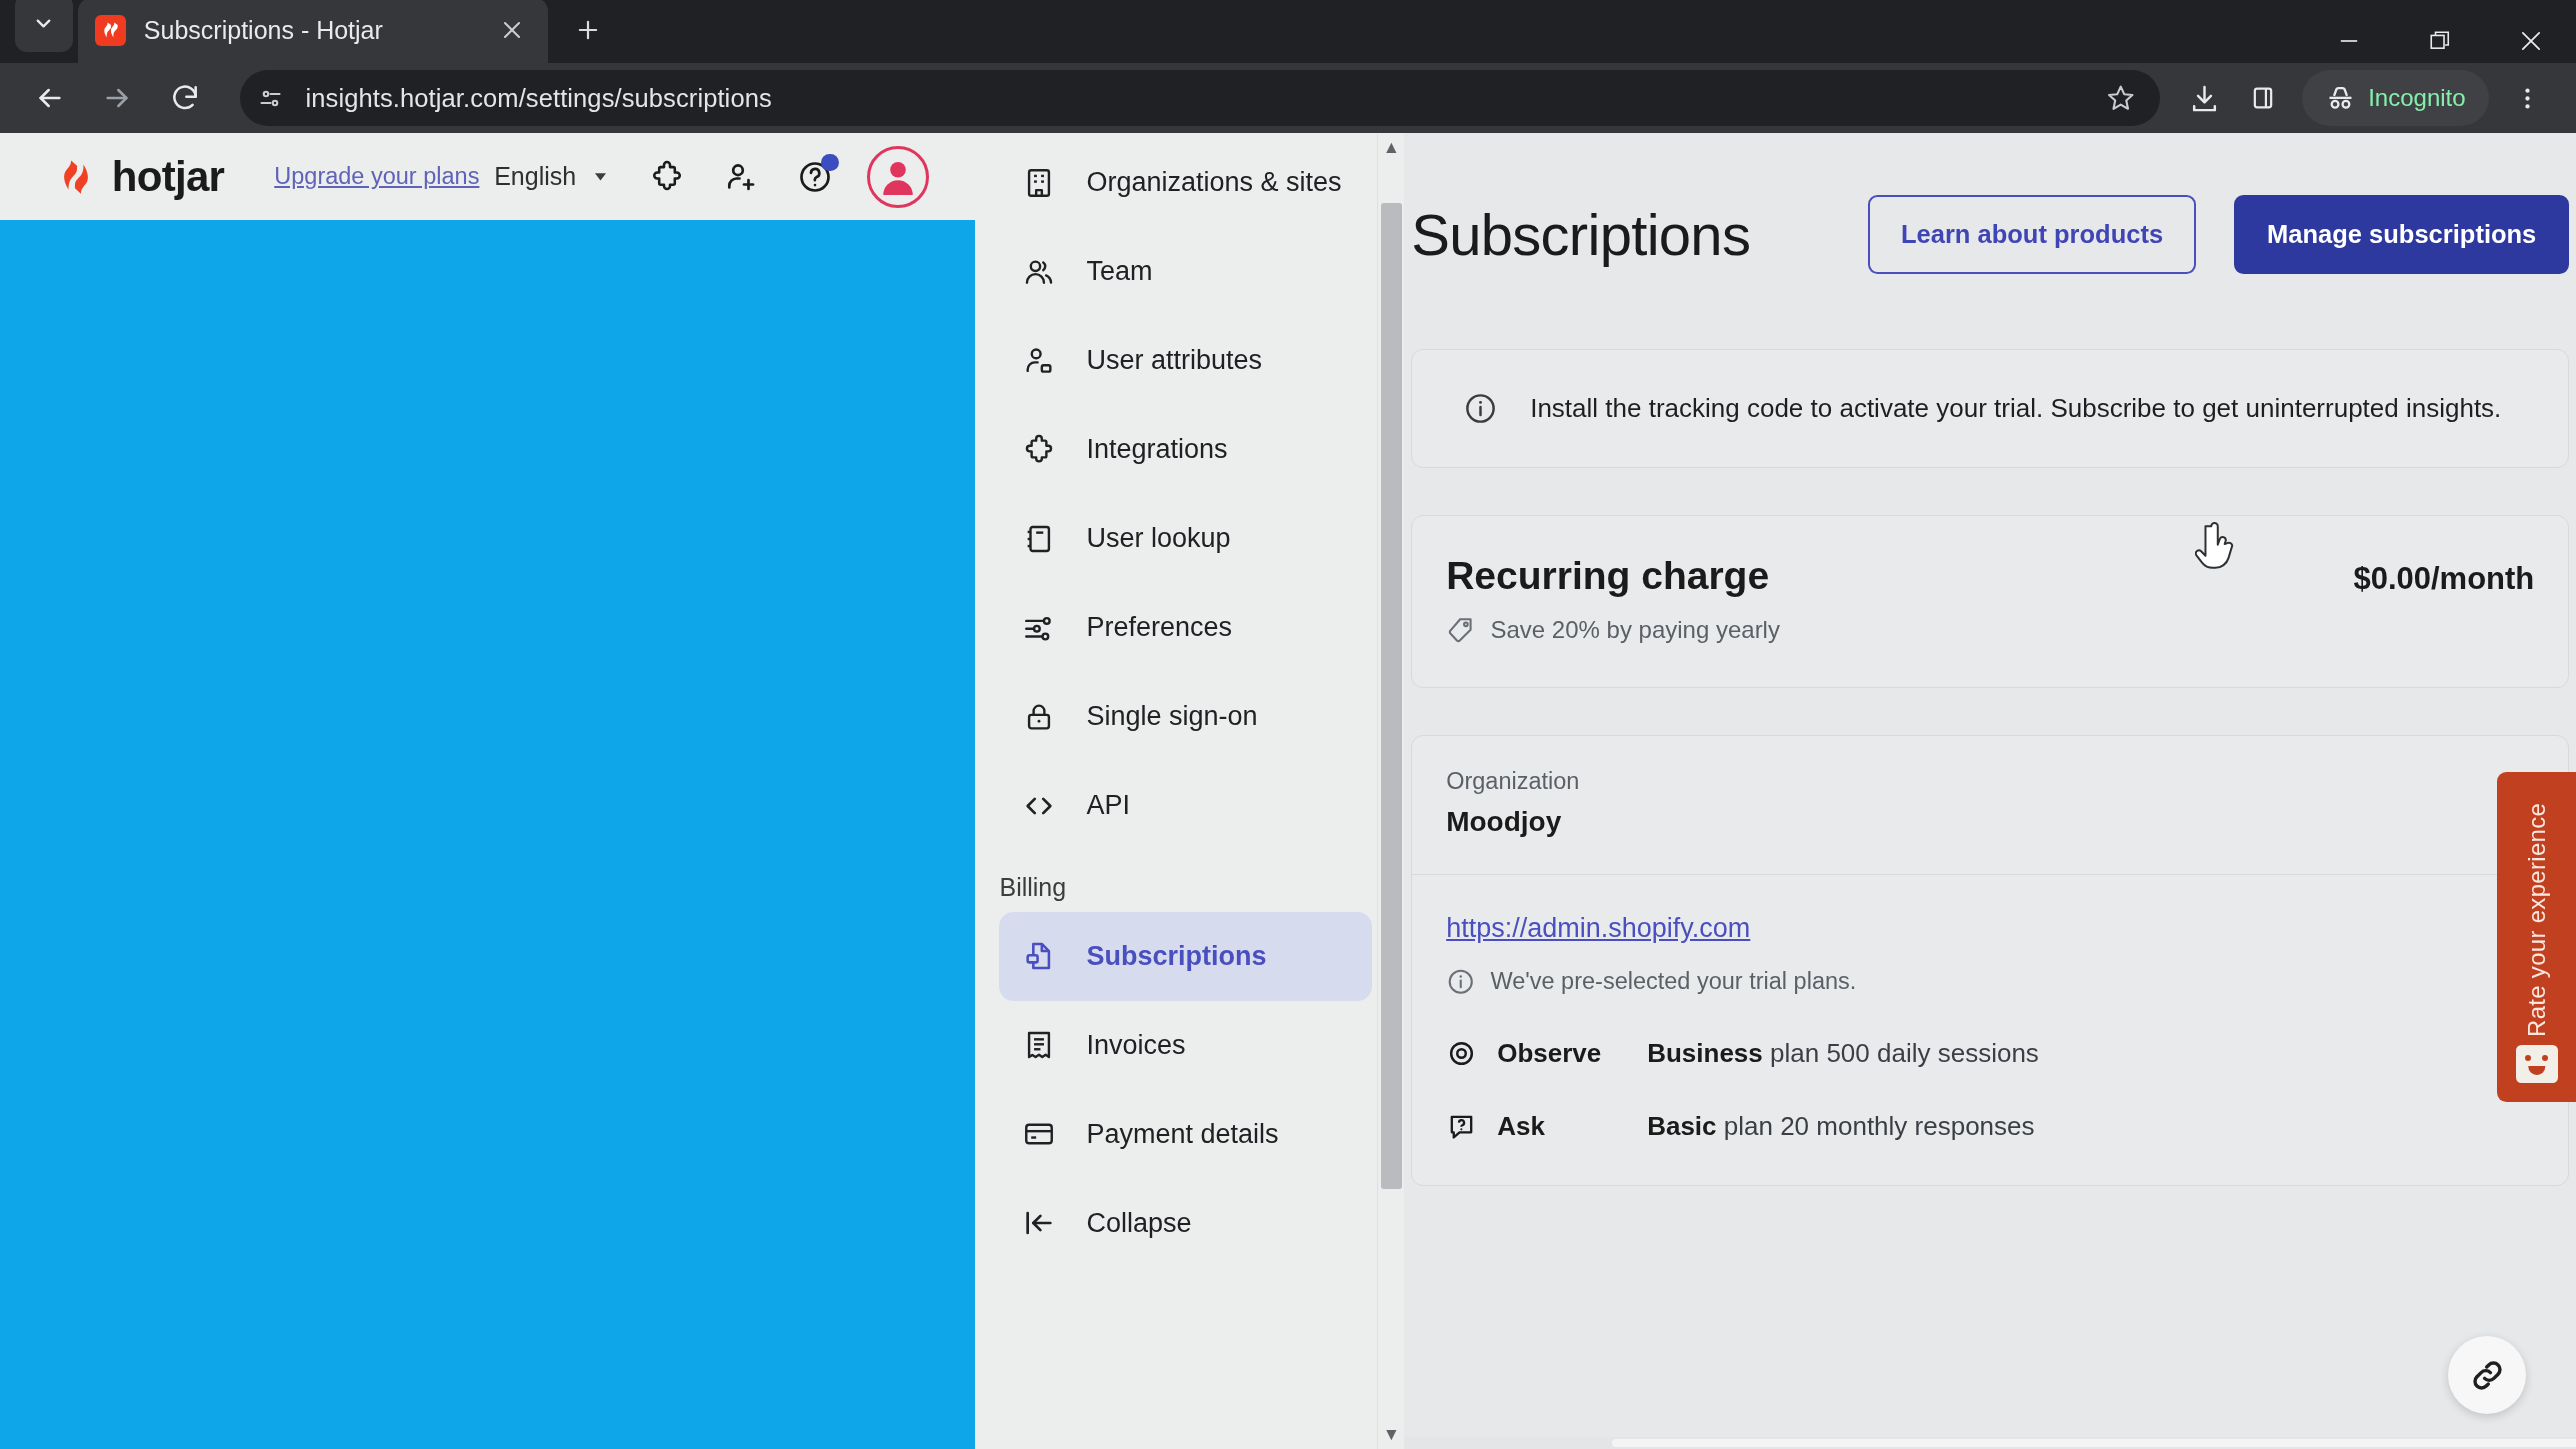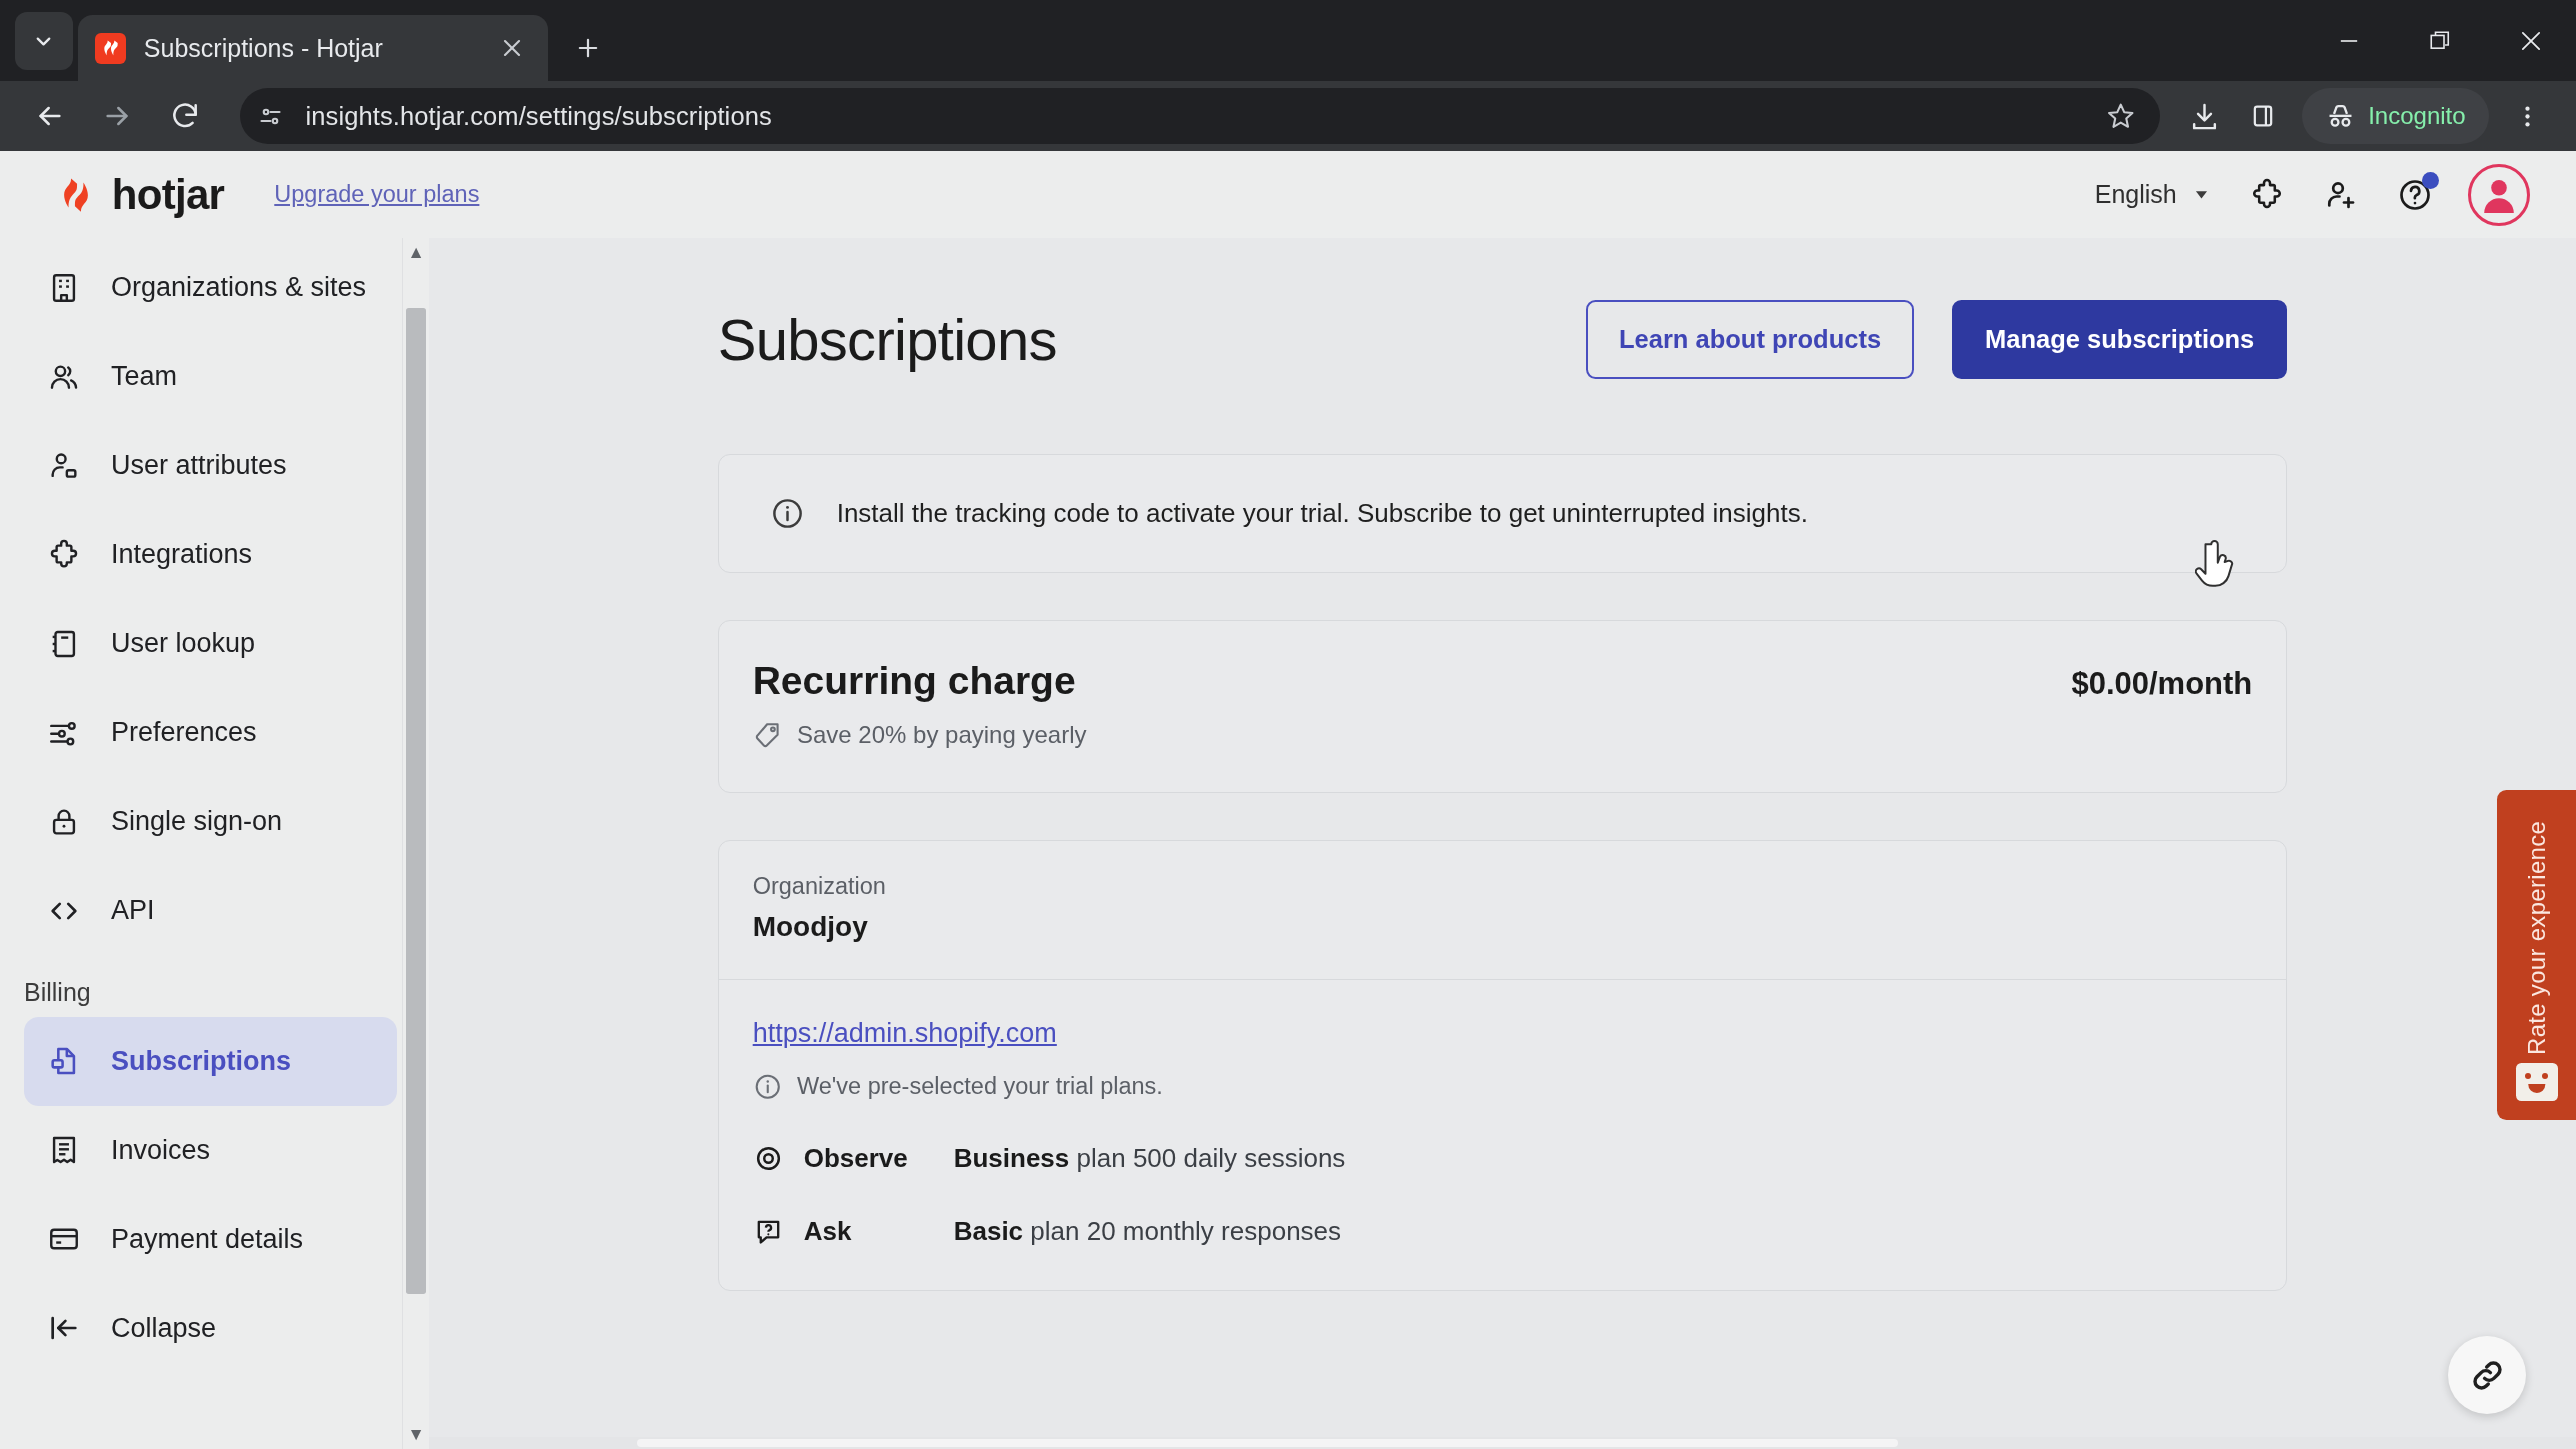--- a/index.html
+++ b/index.html
@@ -7,21 +7,21 @@
     width: 2576px; height: 1449px;
     font-family: "Liberation Sans", sans-serif;
     overflow: hidden;
     background: #202124;
   }
 
   
   .browser { width: 2576px; height: 1449px; display: flex; flex-direction: column; background: #202124; }
 
   .tabstrip {
-    height: 81px; background: #202124;
+    height: 63px; background: #202124;
     display: flex; align-items: flex-end; padding-left: 6.7px; position: relative;
   }
   .tab-list-btn {
     width: 58px; height: 58px; margin: 0 5.4px 10.7px 8px;
     background: #35373a; border-radius: 12px;
     display: flex; align-items: center; justify-content: center;
     color: #e8eaed; cursor: pointer;
   }
   .tab {
     height: 66px; width: 470px; background: #35373a;
@@ -86,21 +86,21 @@
   }
   .incognito-pill {
     height: 56px; background: #3f4145; border-radius: 28px;
     display: flex; align-items: center; gap: 12px; padding: 0 23px;
     margin: 0 9.4px; cursor: pointer;
   }
   .incognito-pill span { color: #86efac; font-size: 24px; }
 
   
   .page {
-    flex: 1; background: #0ea5e9; display: flex; flex-direction: column;
+    flex: 1; background: #0ea5e9; display: flex; flex-direction: row;
     position: relative; overflow: hidden;
   }
 
   .app-header {
     height: 87px; background: #eceded; display: flex; align-items: center;
     padding: 0 46px 0 55px; flex: none;
   }
   .logo-wrap { display: flex; align-items: center; gap: 14.8px; }
   .logo-text { font-size: 42px; font-weight: 700; color: #1b1b1b; letter-spacing: -0.7px; }
   .upgrade-link {

